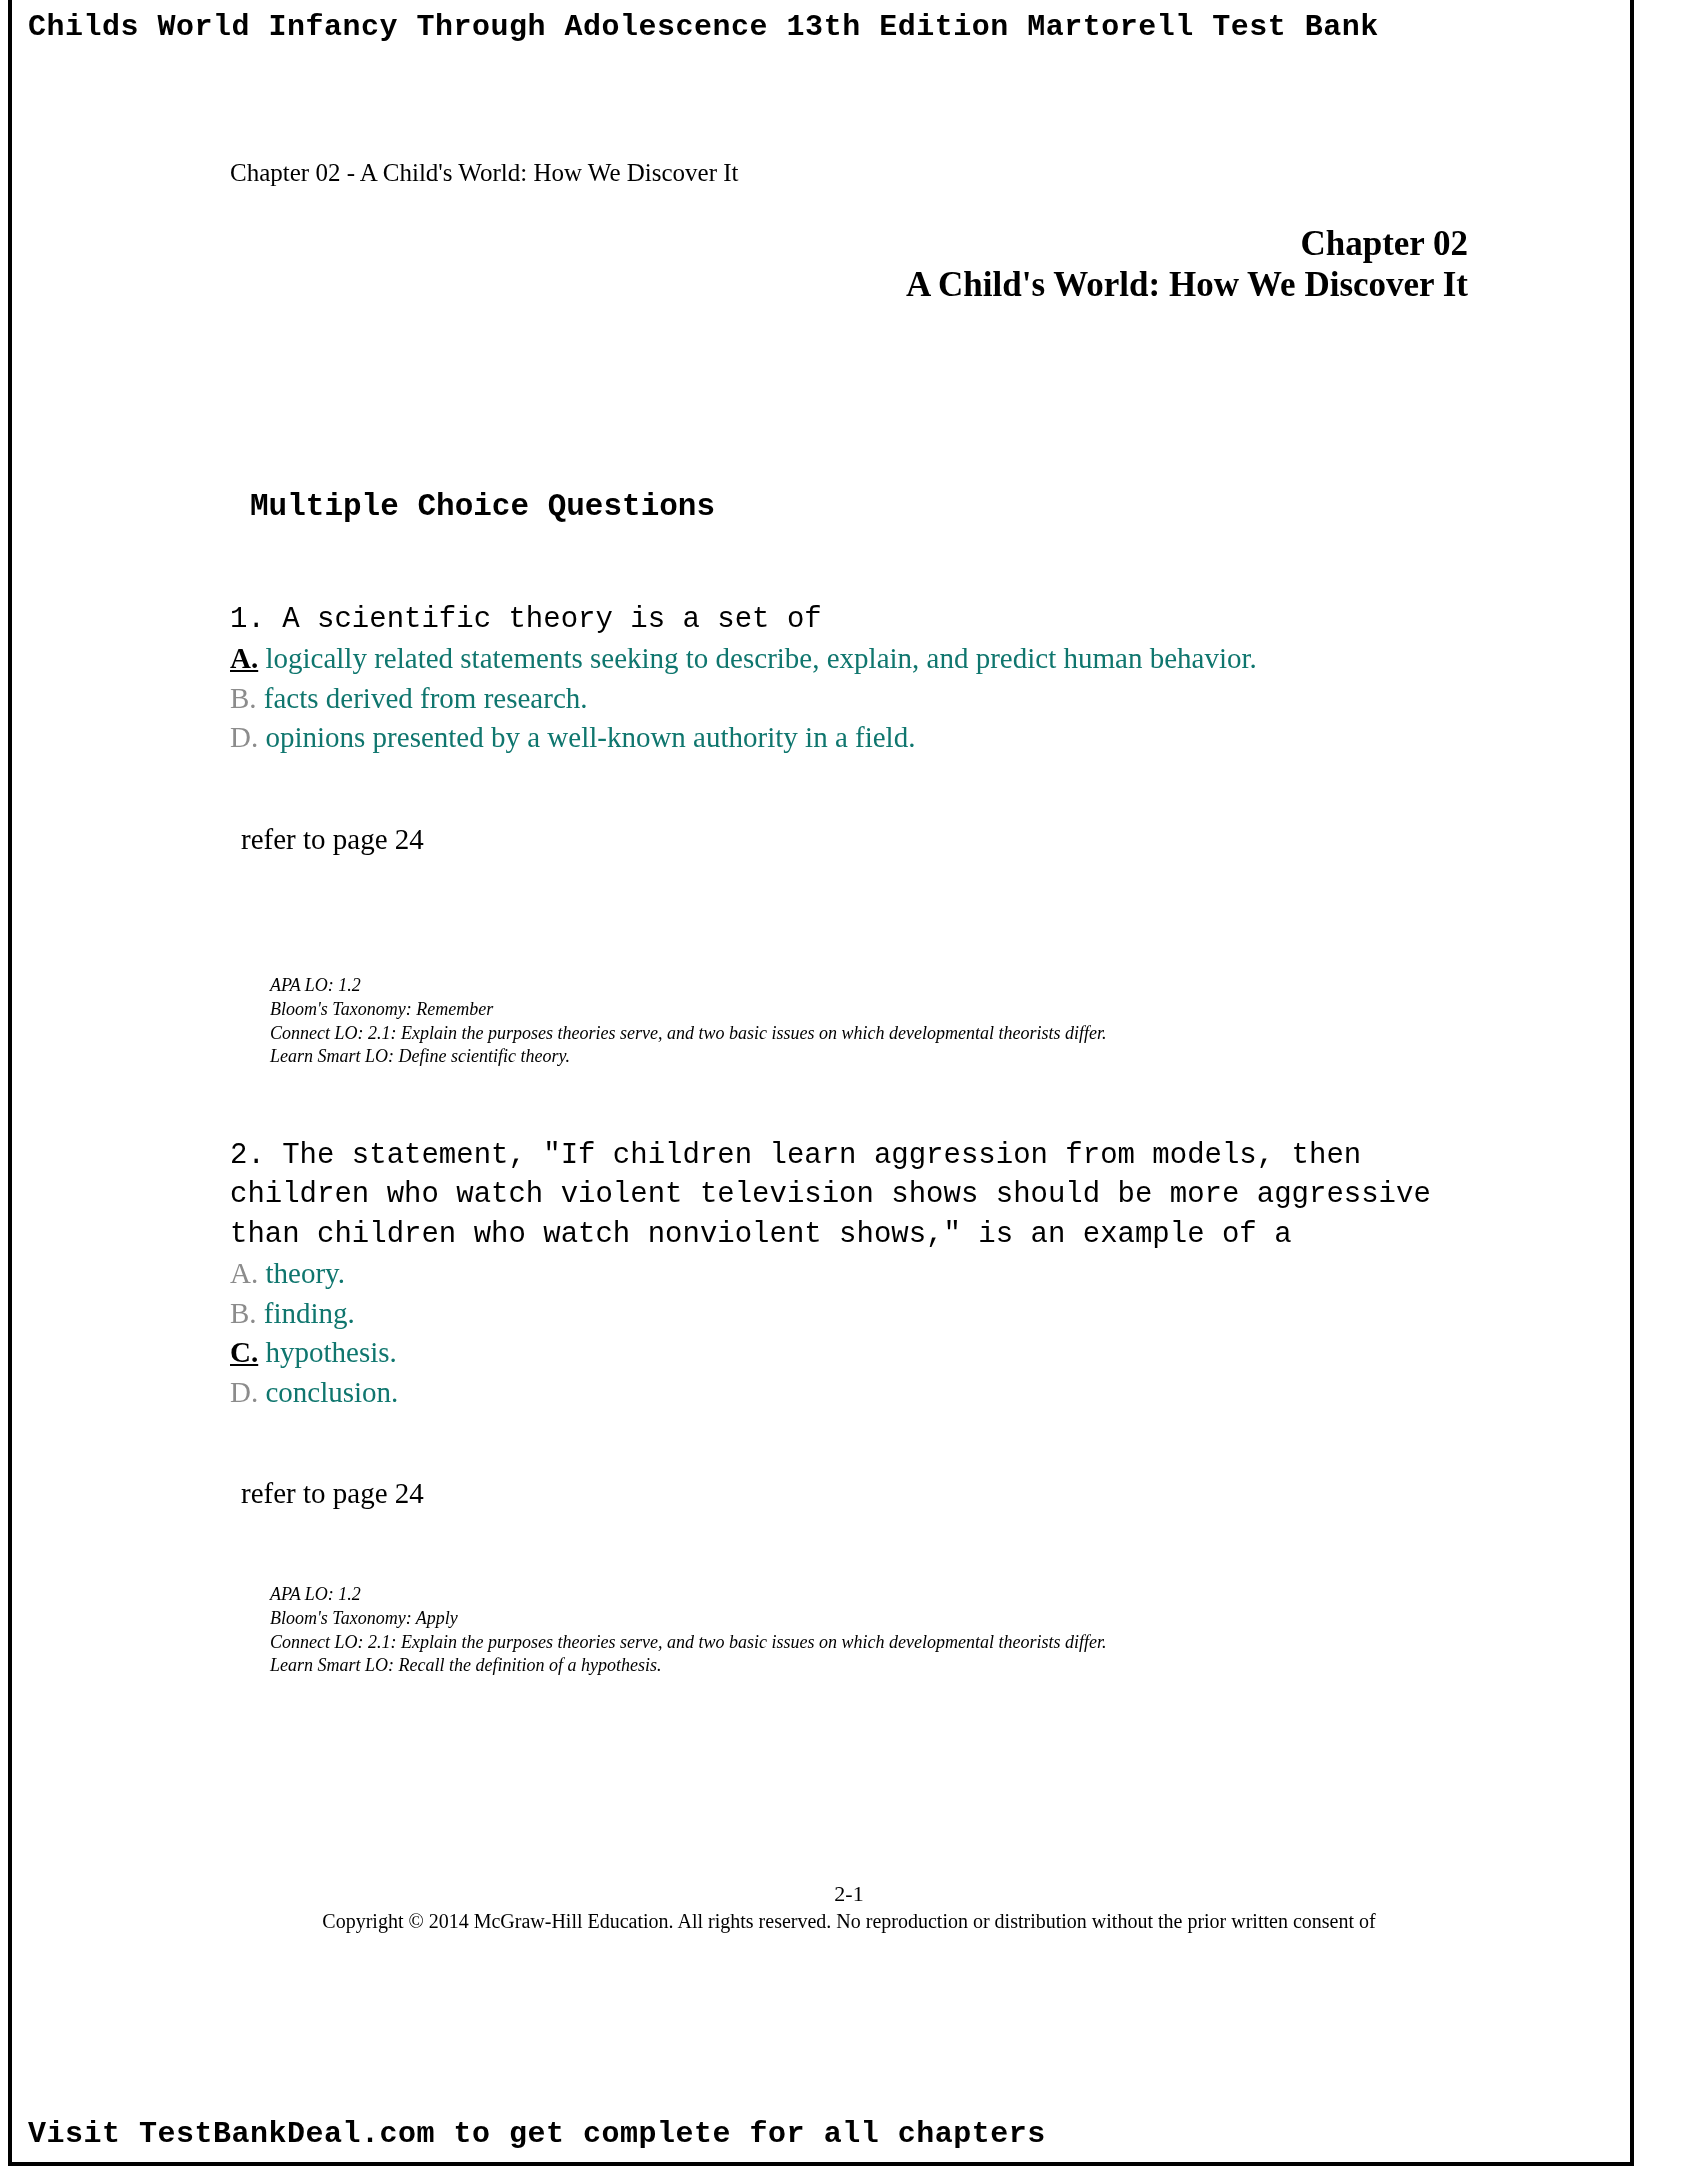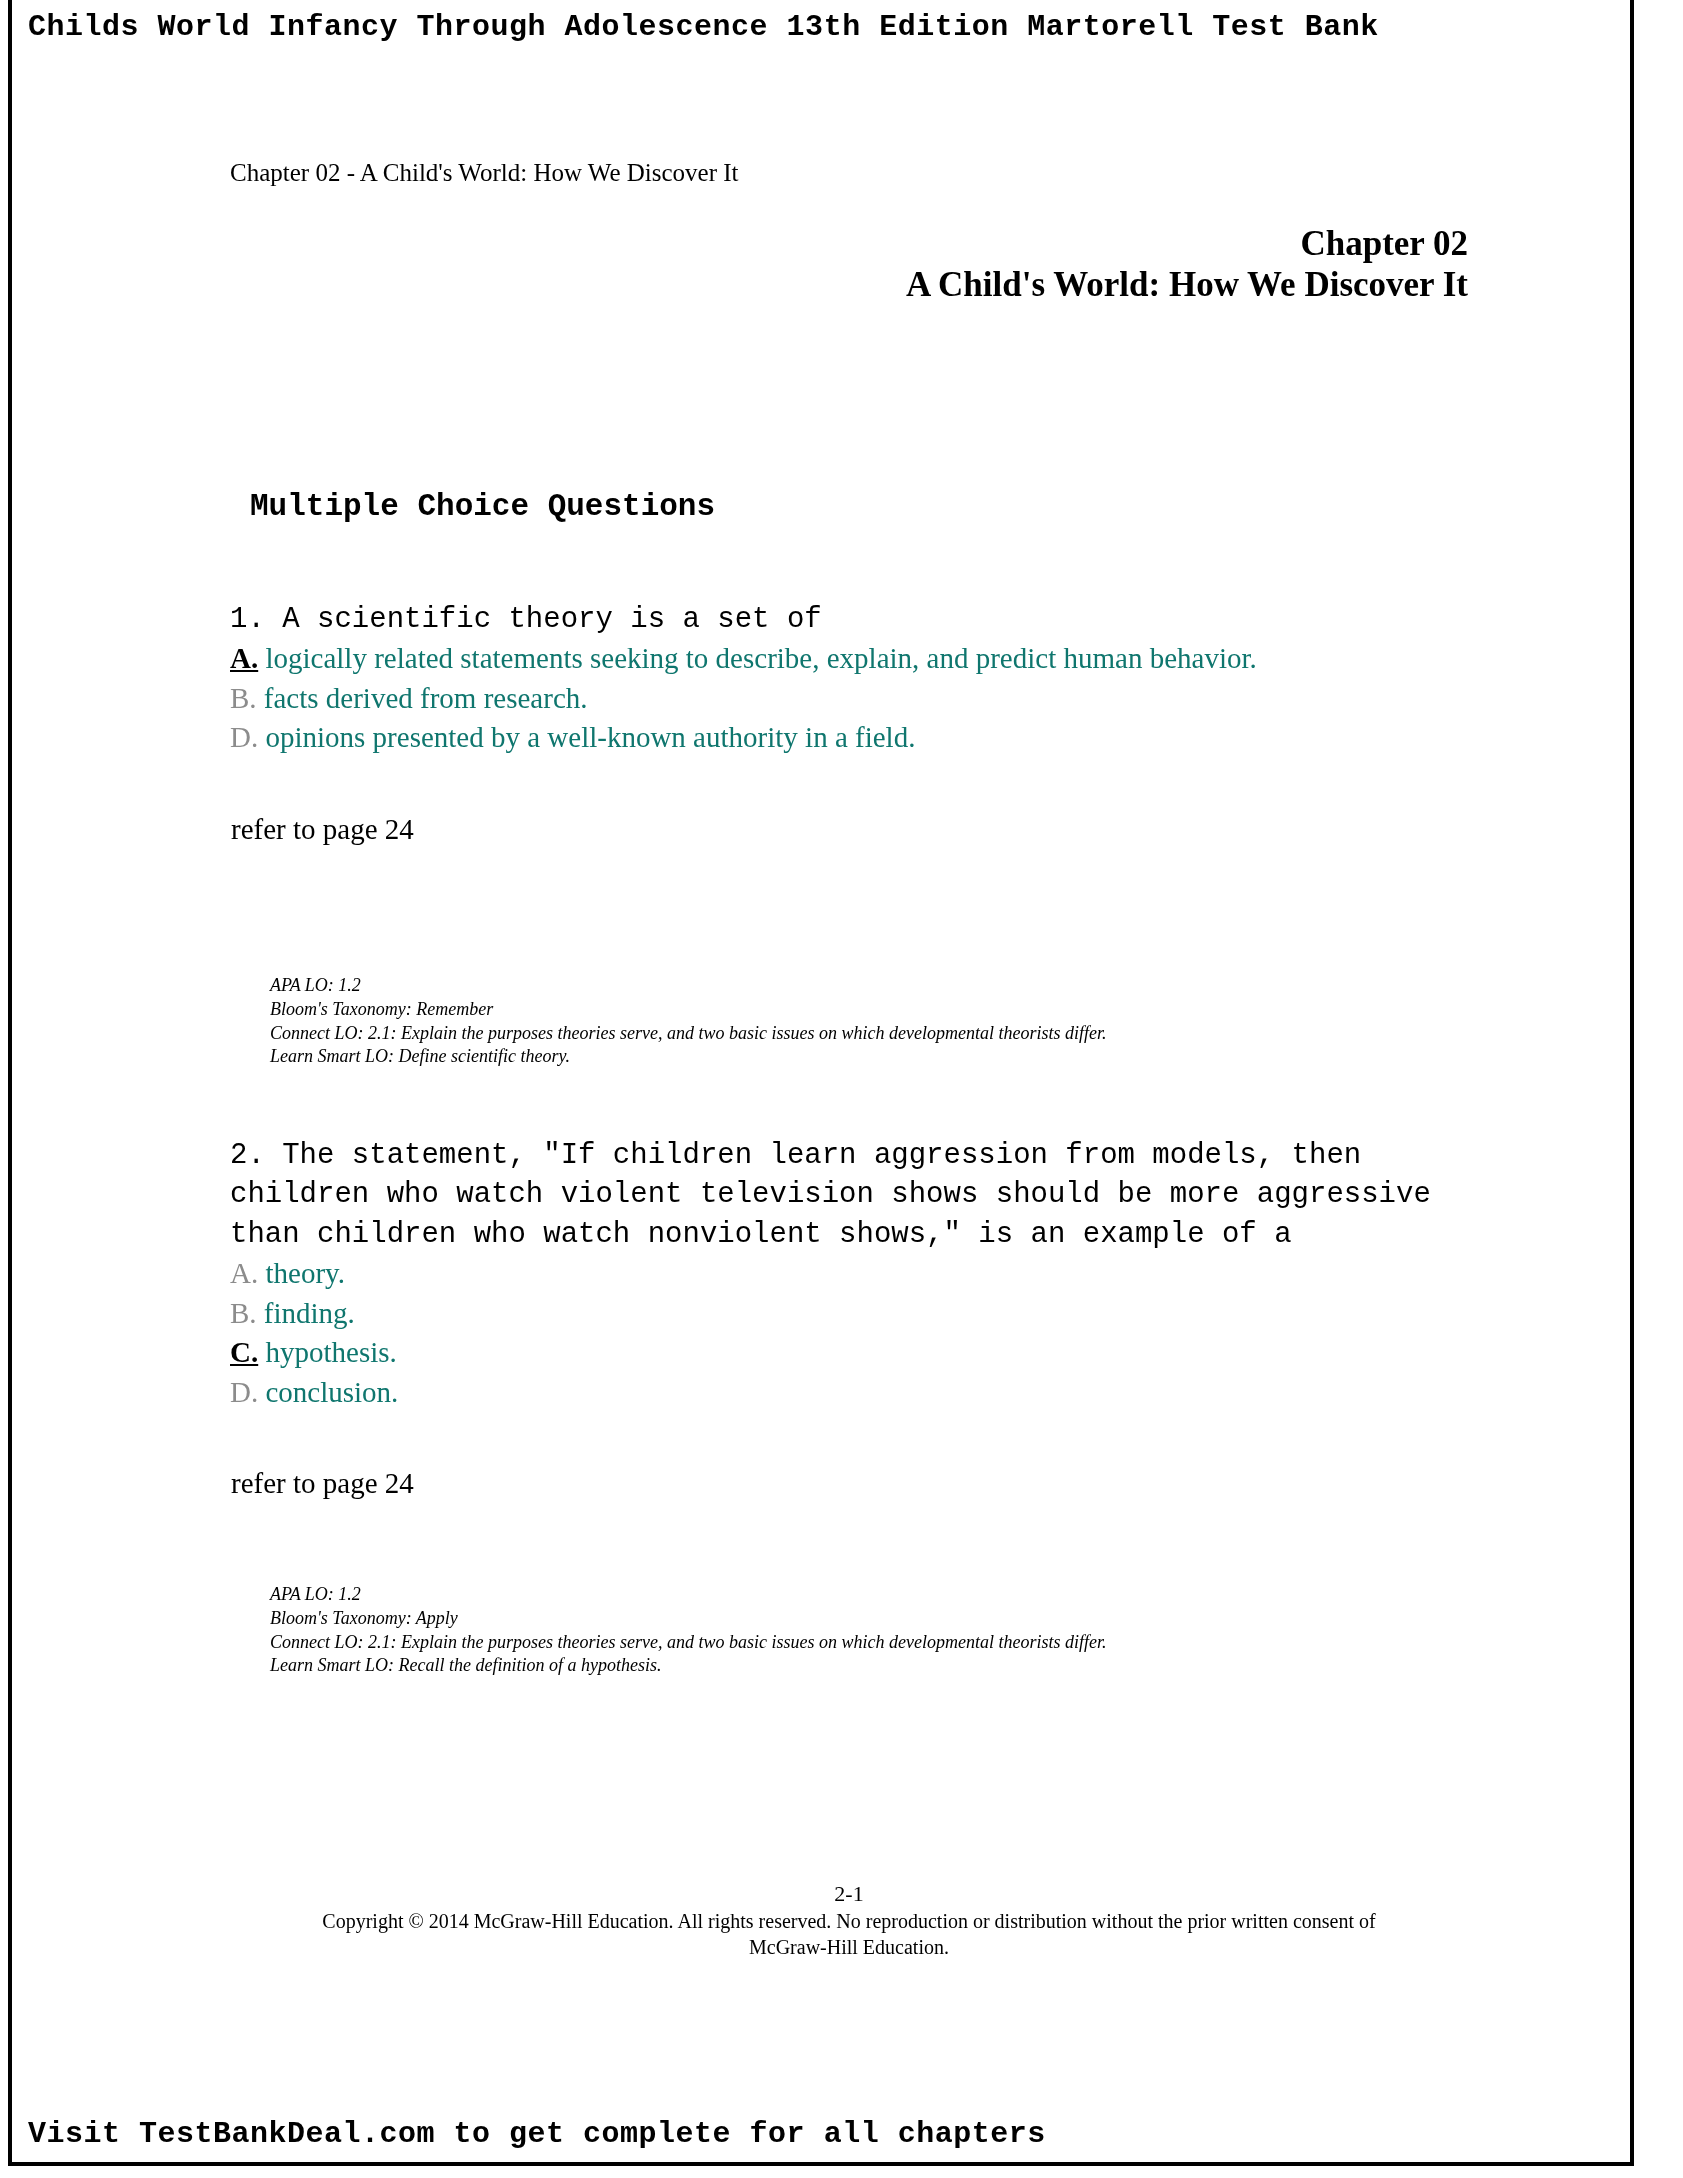--- a/index.html
+++ b/index.html
@@ -120,21 +120,21 @@
   .option.correct .opt-letter {
     color: #000000;
     font-weight: bold;
     text-decoration: underline;
   }
   .opt-text { color: #0f766e; }
 
   .refer {
     font-size: 29px;
     line-height: 1.36;
-    margin: 1px;
+    margin: 11px;
     padding-top: 51px;
   }
 
   .meta-block {
     position: absolute;
     left: 0;
     width: 1238px;
     font-style: italic;
     font-size: 18px;
     line-height: 1.32;
@@ -235,18 +235,17 @@
     <span class="meta-line">Connect LO: 2.1: Explain the purposes theories serve, and two basic issues on which developmental theorists differ.</span>
     <span class="meta-line">Learn Smart LO: Recall the definition of a hypothesis.</span>
   </div>
 
 </div>
 
 <div class="footer">
   <div class="page-number">2-1</div>
   <div class="copyright">
     <span class="copyright-line">Copyright © 2014 McGraw-Hill Education. All rights reserved. No reproduction or distribution without the prior written consent of</span>
-    <span class="copyright-line">McGraw-Hill Education.</span>
   </div>
 </div>
 
 <div class="banner banner-bottom">Visit TestBankDeal.com to get complete for all chapters</div>
 
 
 </body></html>

